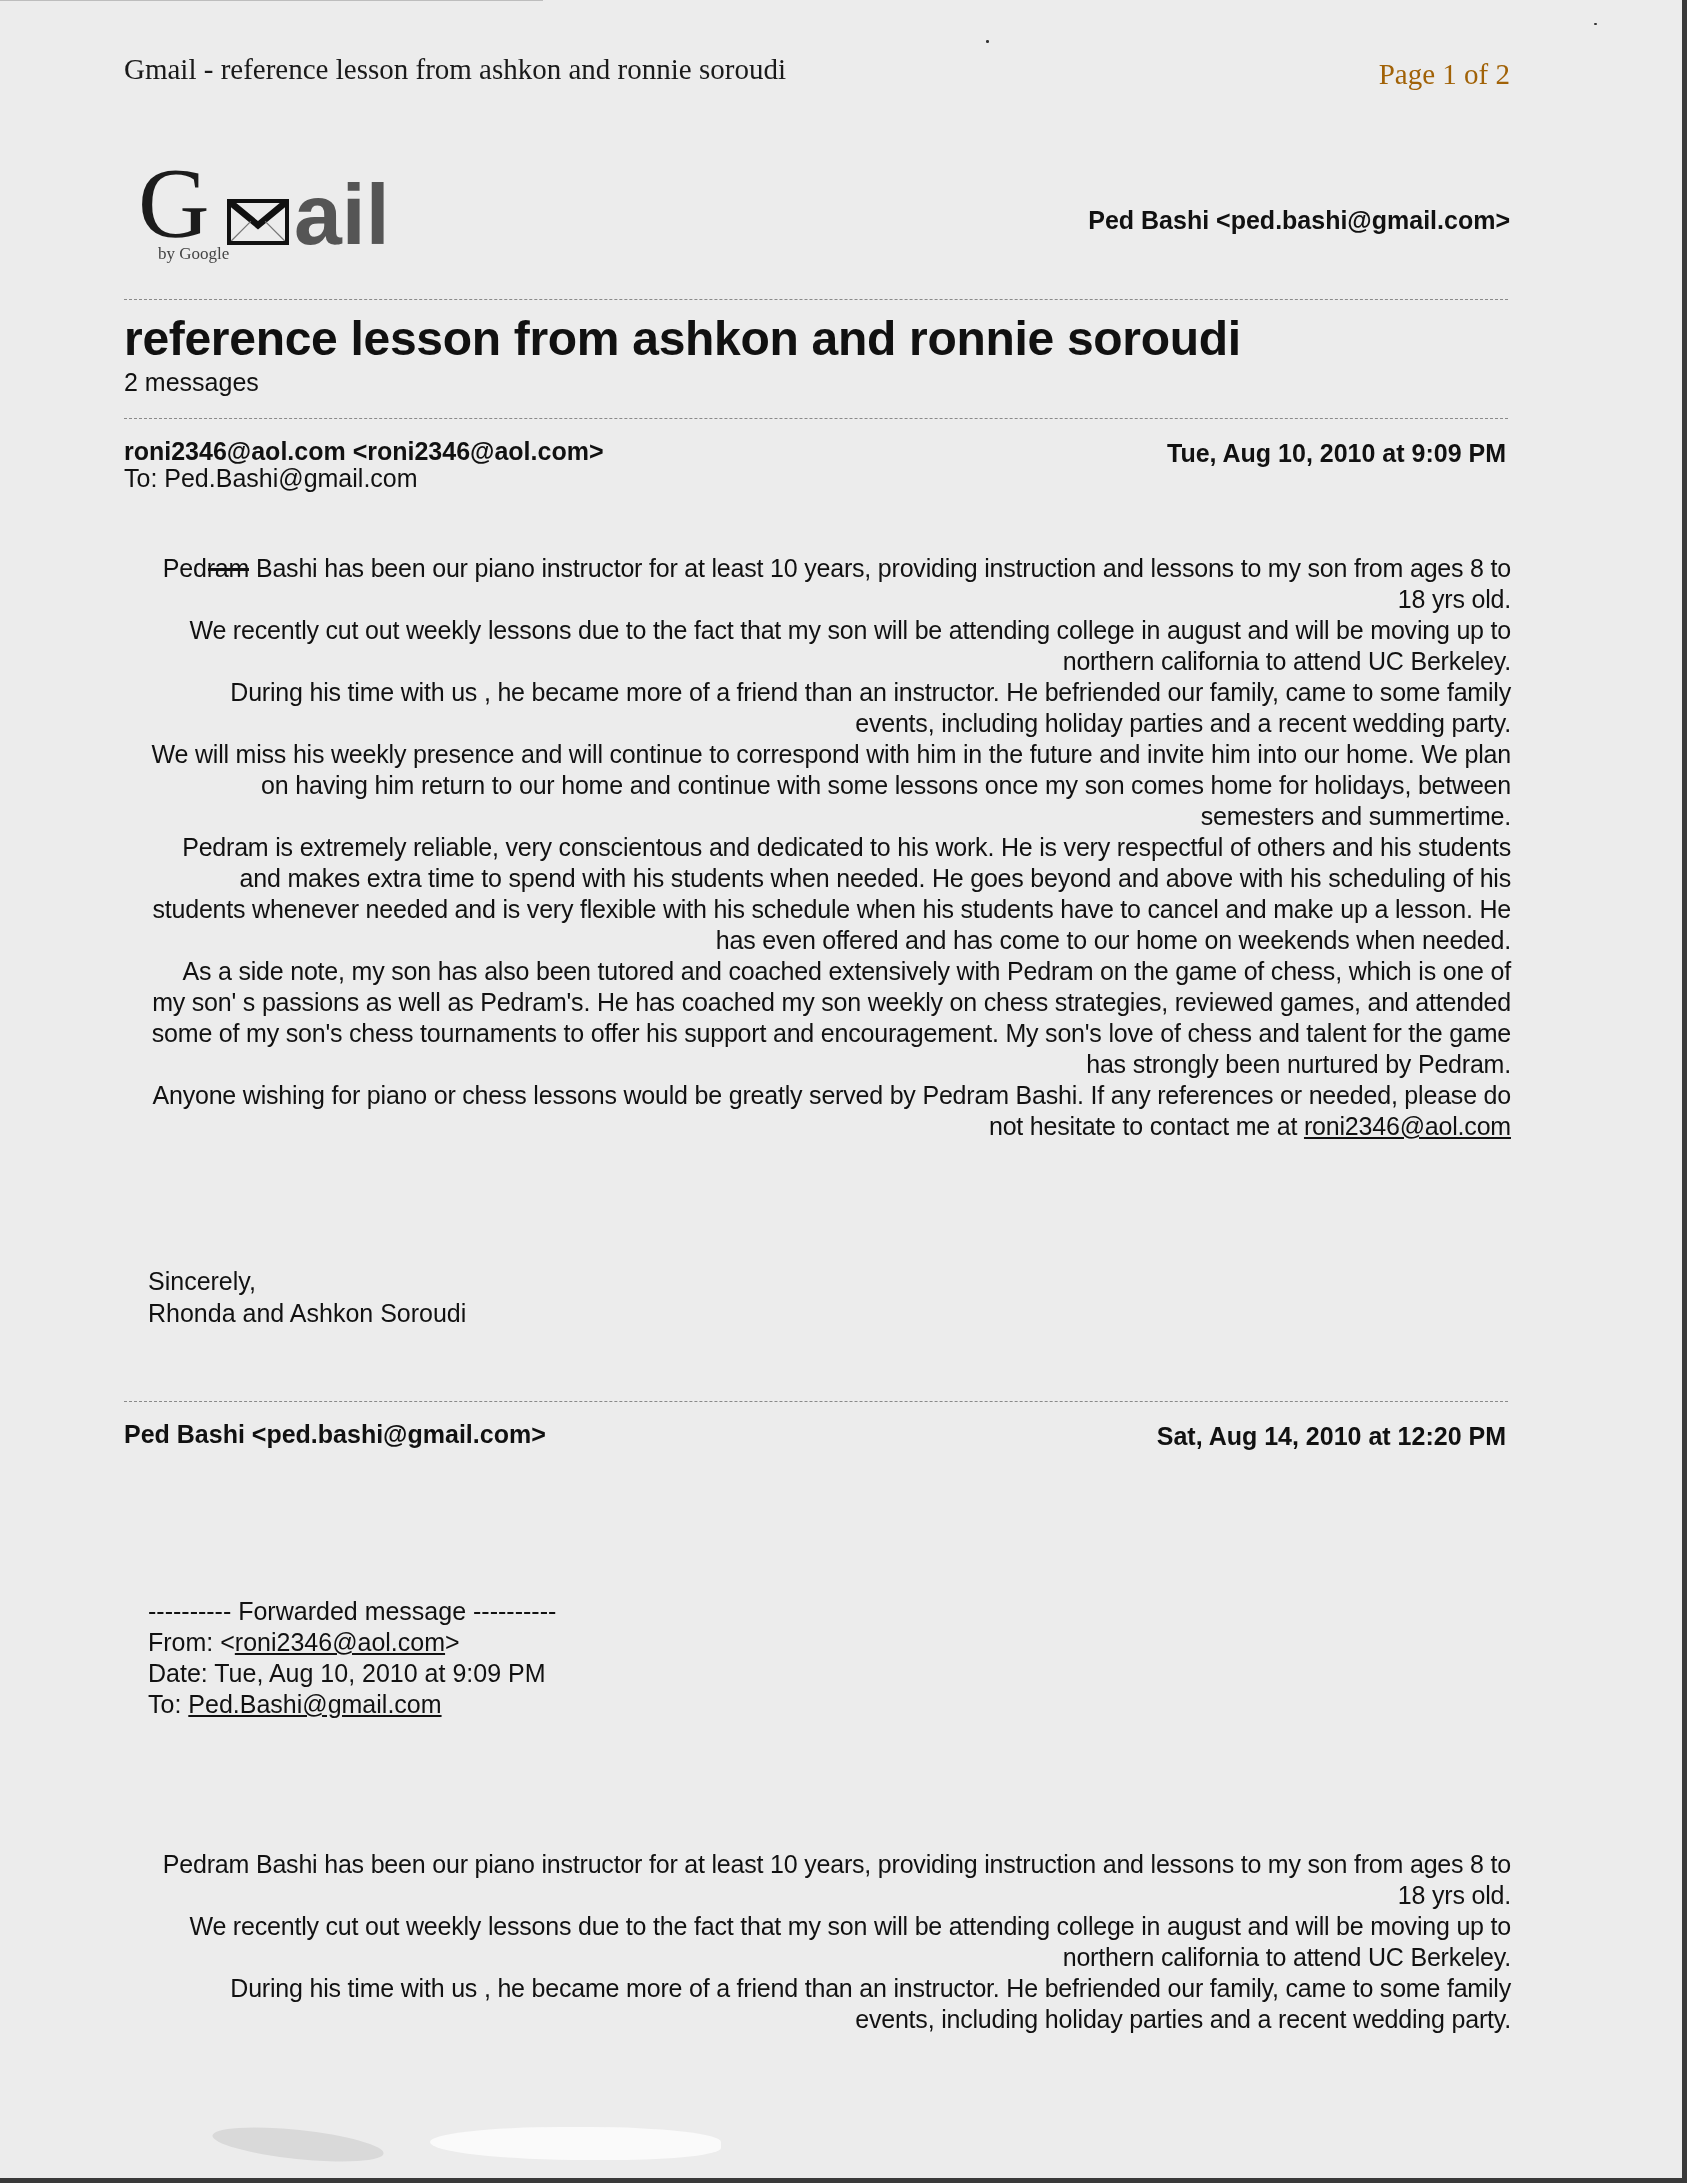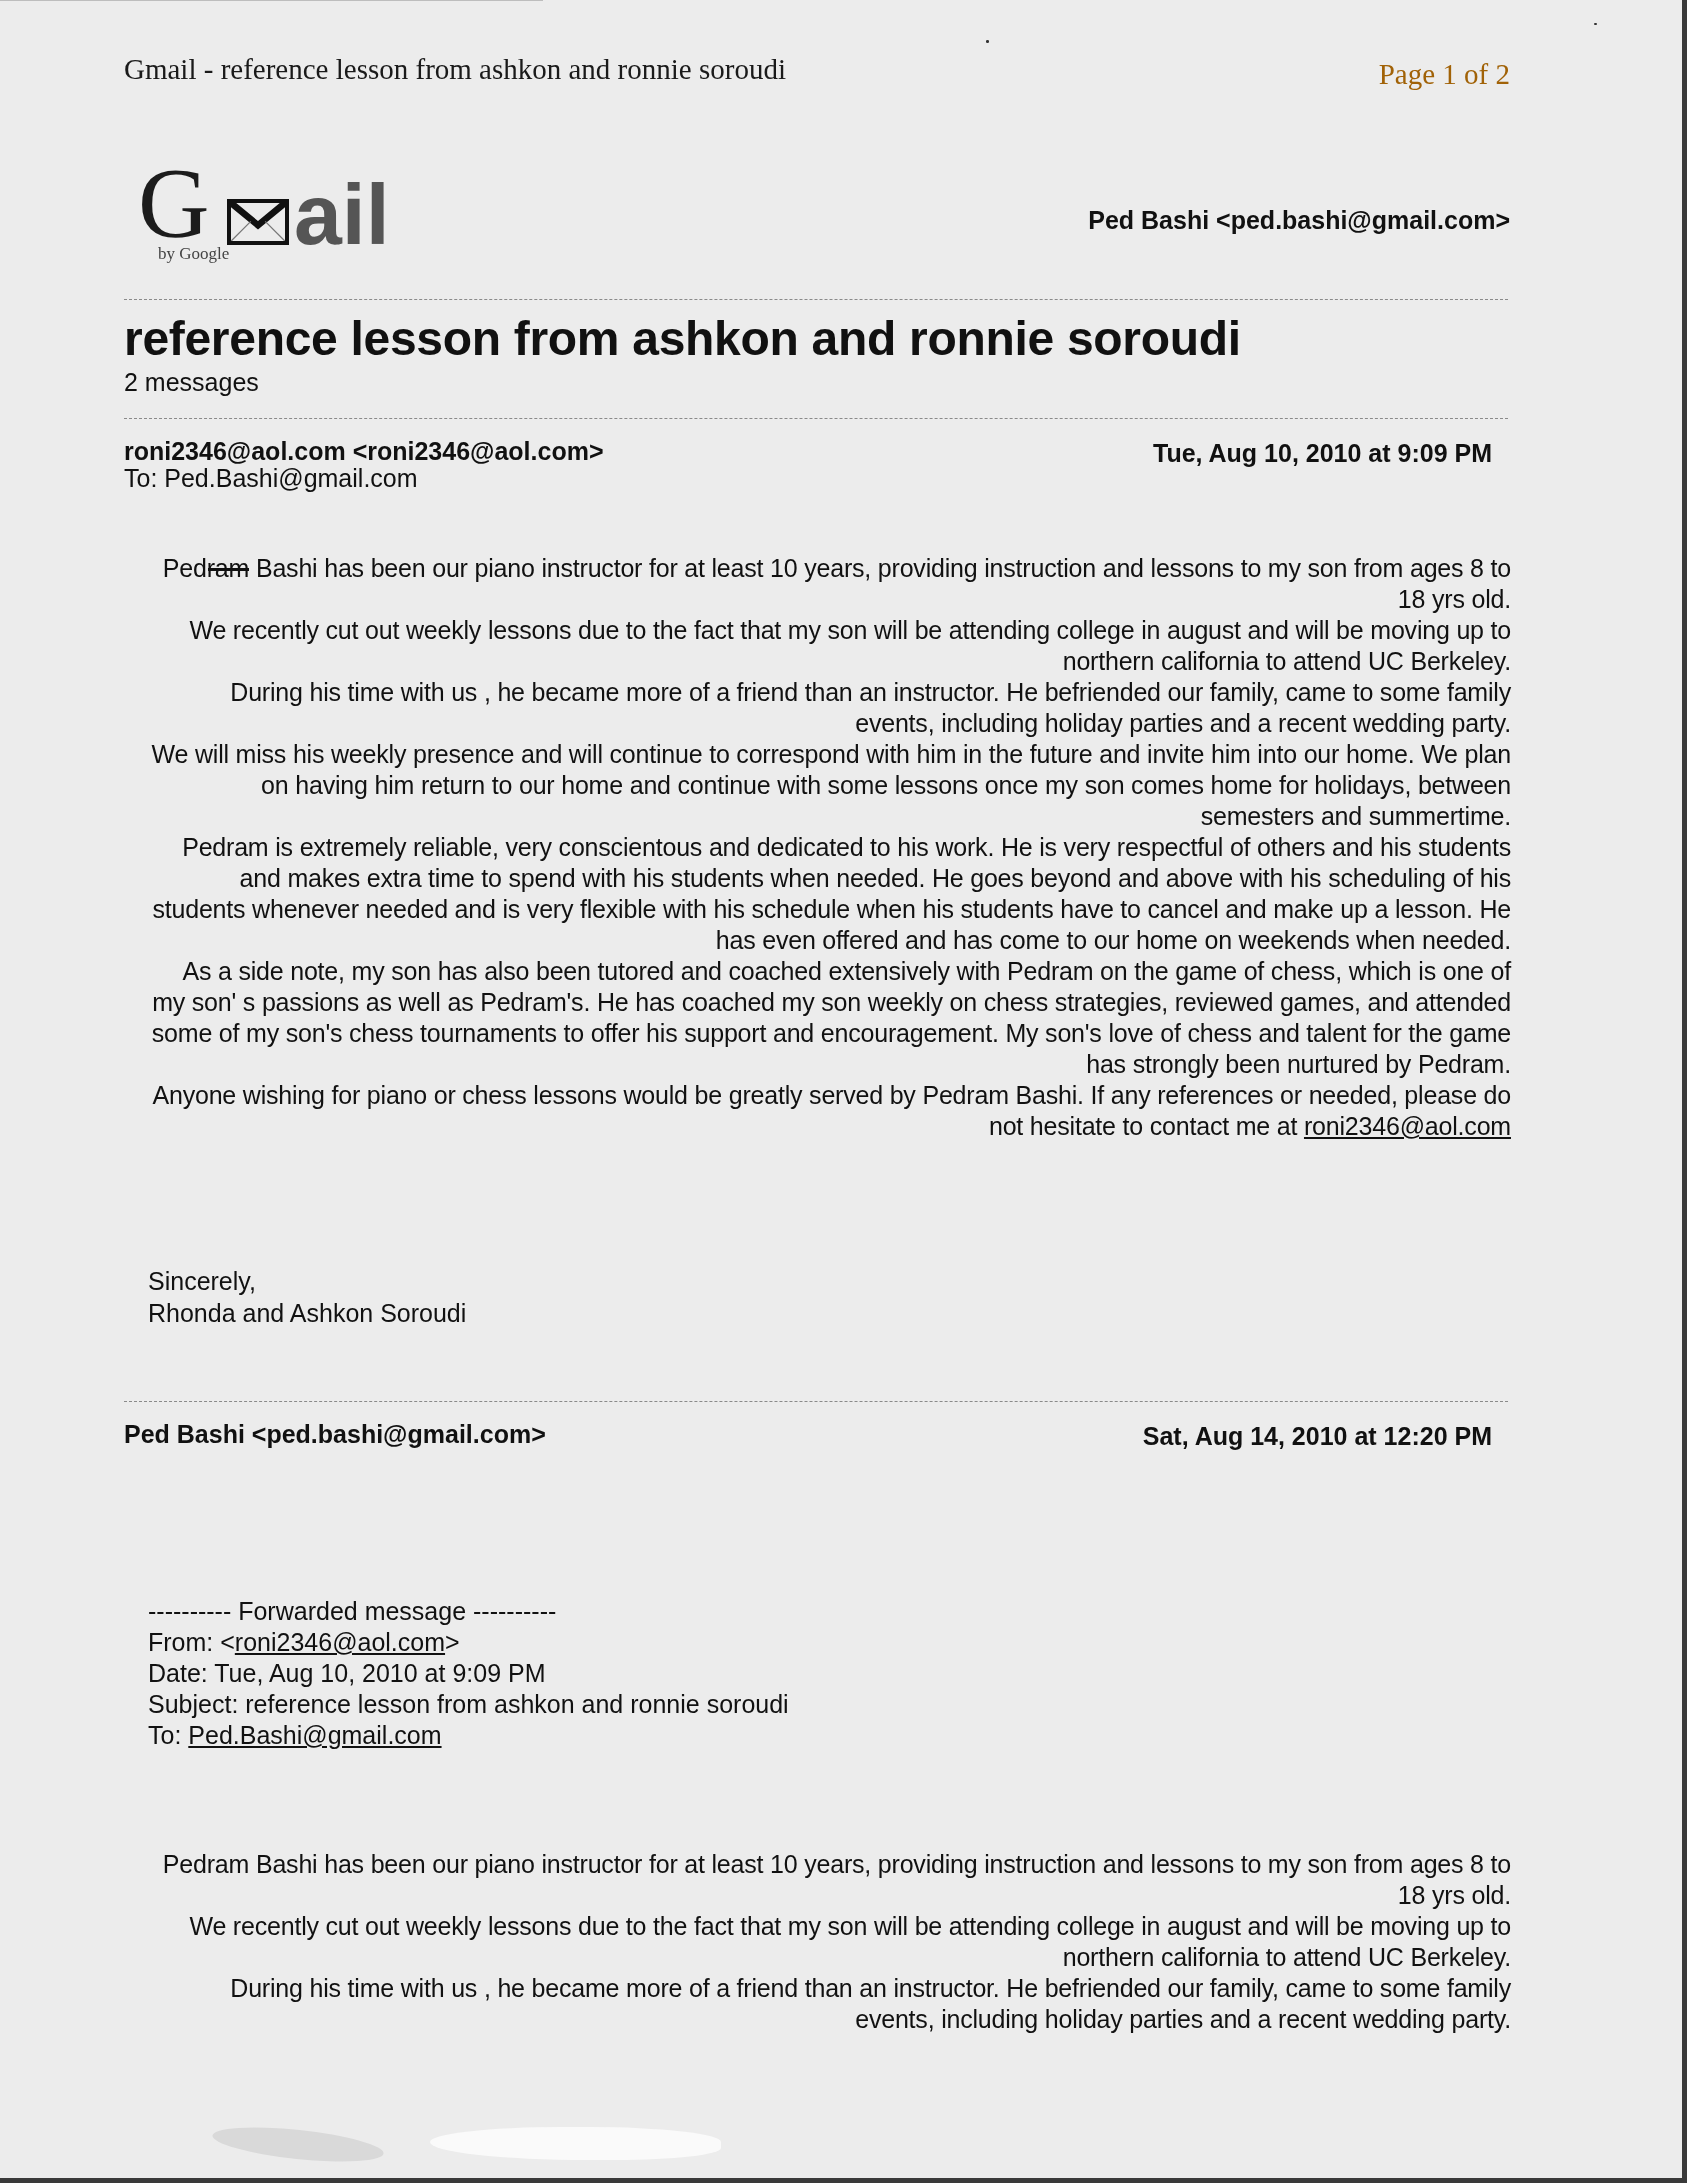--- a/index.html
+++ b/index.html
@@ -73,21 +73,21 @@
     position: absolute; left: 124px; top: 368px;
     font-size: 25px;
   }
   .sender {
     position: absolute; left: 124px; font-size: 25px; font-weight: bold;
   }
   .recipient {
     position: absolute; left: 124px; font-size: 25px;
   }
   .timestamp {
-    position: absolute; right: 195px; font-size: 25px; font-weight: bold; text-align: right;
+    position: absolute; right: 181px; font-size: 25px; font-weight: bold; text-align: right;
   }
   .body-block {
     position: absolute; left: 148px; width: 1363px;
     font-size: 25px; line-height: 31px; letter-spacing: -0.2px;
   }
   .body-block p { margin: 0; text-align: right; }
   .body-link { color: #111; text-decoration: underline; }
   .strike { position: relative; }
   .strike::after {
     content: ""; position: absolute; left: 1.3px; right: 0; top: 50%;
@@ -159,21 +159,20 @@
 <div class="rule" style="top:1401px;"></div>
 
 <div>
   <div class="sender" style="top:1420px;">Ped Bashi &lt;ped.bashi@gmail.com&gt;</div>
   <div class="timestamp" style="top:1422px;">Sat, Aug 14, 2010 at 12:20 PM</div>
 
   <div class="fwd-block">
     <div>---------- Forwarded message ----------</div>
     <div><span>From: &lt;</span><a class="body-link">roni2346@aol.com</a><span>&gt;</span></div>
     <div>Date: Tue, Aug 10, 2010 at 9:09 PM</div>
-    <div>Subject: reference lesson from ashkon and ronnie soroudi</div>
     <div><span>To: </span><a class="body-link">Ped.Bashi@gmail.com</a></div>
   </div>
 
   <div class="body-block" style="top:1849px;">
     <p>Pedram Bashi has been our piano instructor for at least 10 years, providing instruction and lessons to my son from ages 8 to 18 yrs old.</p>
     <p>We recently cut out weekly lessons due to the fact that my son will be attending college in august and will be moving up to northern california to attend UC Berkeley.</p>
     <p>During his time with us , he became more of a friend than an instructor. He befriended our family, came to some family events, including holiday parties and a recent wedding party.</p>
   </div>
 </div>
 

